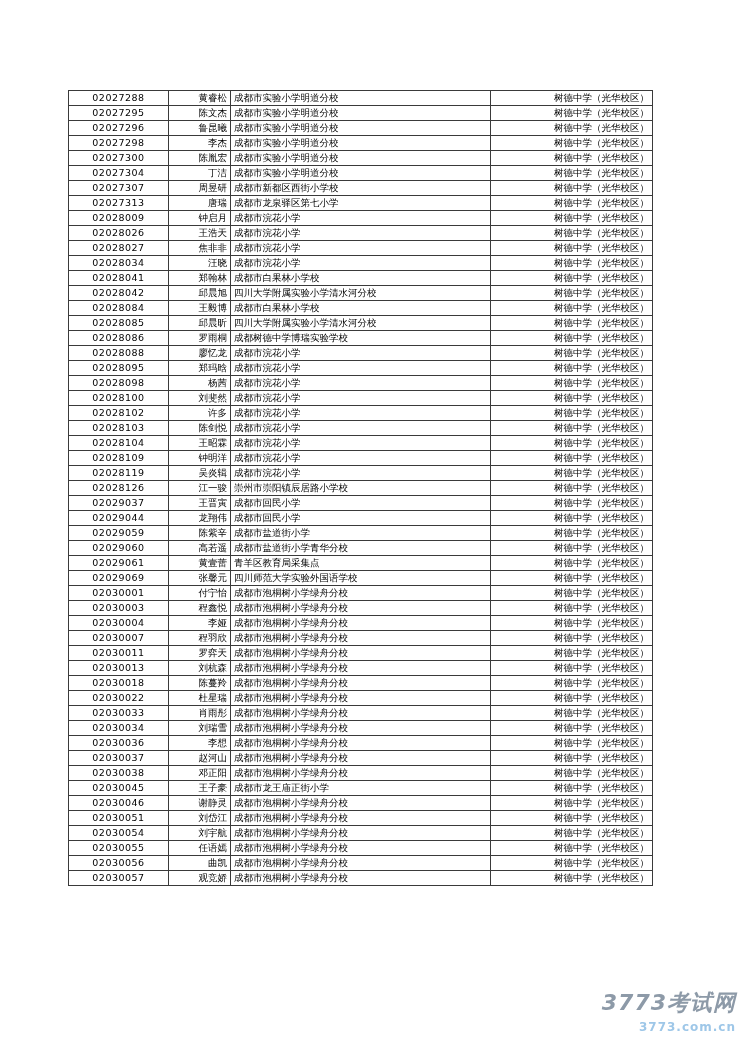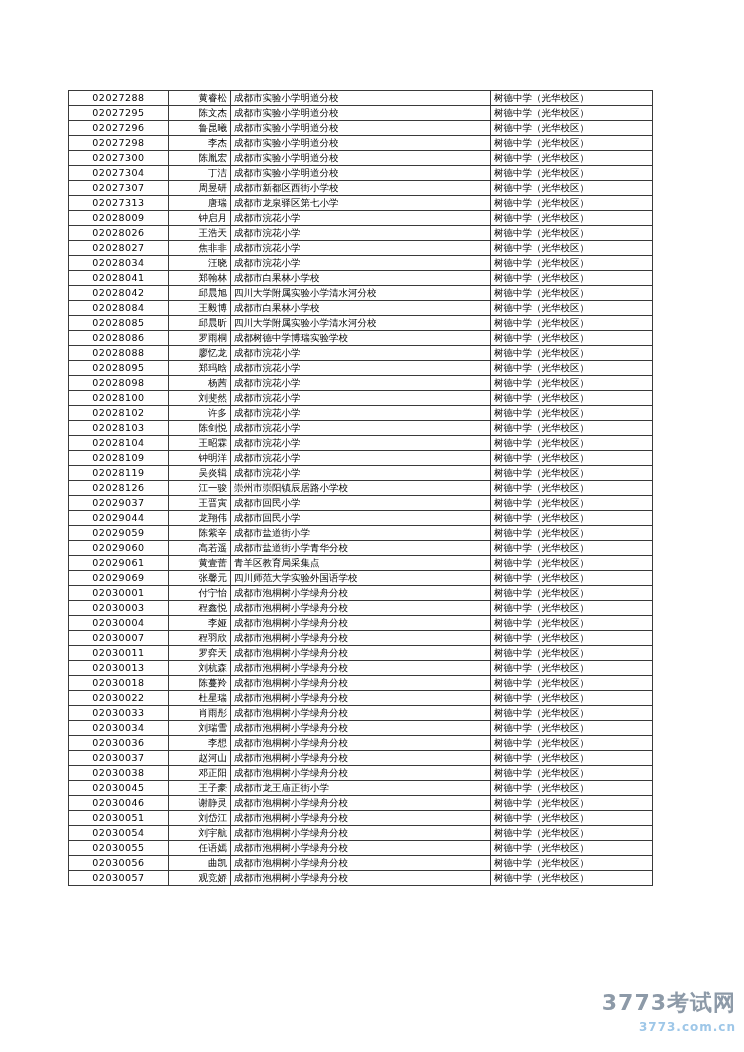--- a/index.html
+++ b/index.html
@@ -31,31 +31,32 @@
     color: #000000;
     height: 14px;
     line-height: 14px;
     padding: 0 3px;
     white-space: nowrap;
     overflow: hidden;
   }
   td.c-id    { text-align: center; letter-spacing: 0.5px; }
   td.c-name  { text-align: right; }
   td.c-school{ text-align: left; }
-  td.c-mid   { text-align: left; }
+  td.c-mid   { text-align: right; }
 
   .watermark {
     position: absolute;
     right: 44px;
     bottom: 18px;
     text-align: right;
   }
   .wm-title {
     font-size: 22px;
     font-weight: bold;
+    font-style: italic;
     letter-spacing: 1px;
   }
   .wm-url {
     font-size: 12px;
     font-weight: bold;
     margin-top: 2px;
     letter-spacing: 1px;
   }
 </style>
 </head>

